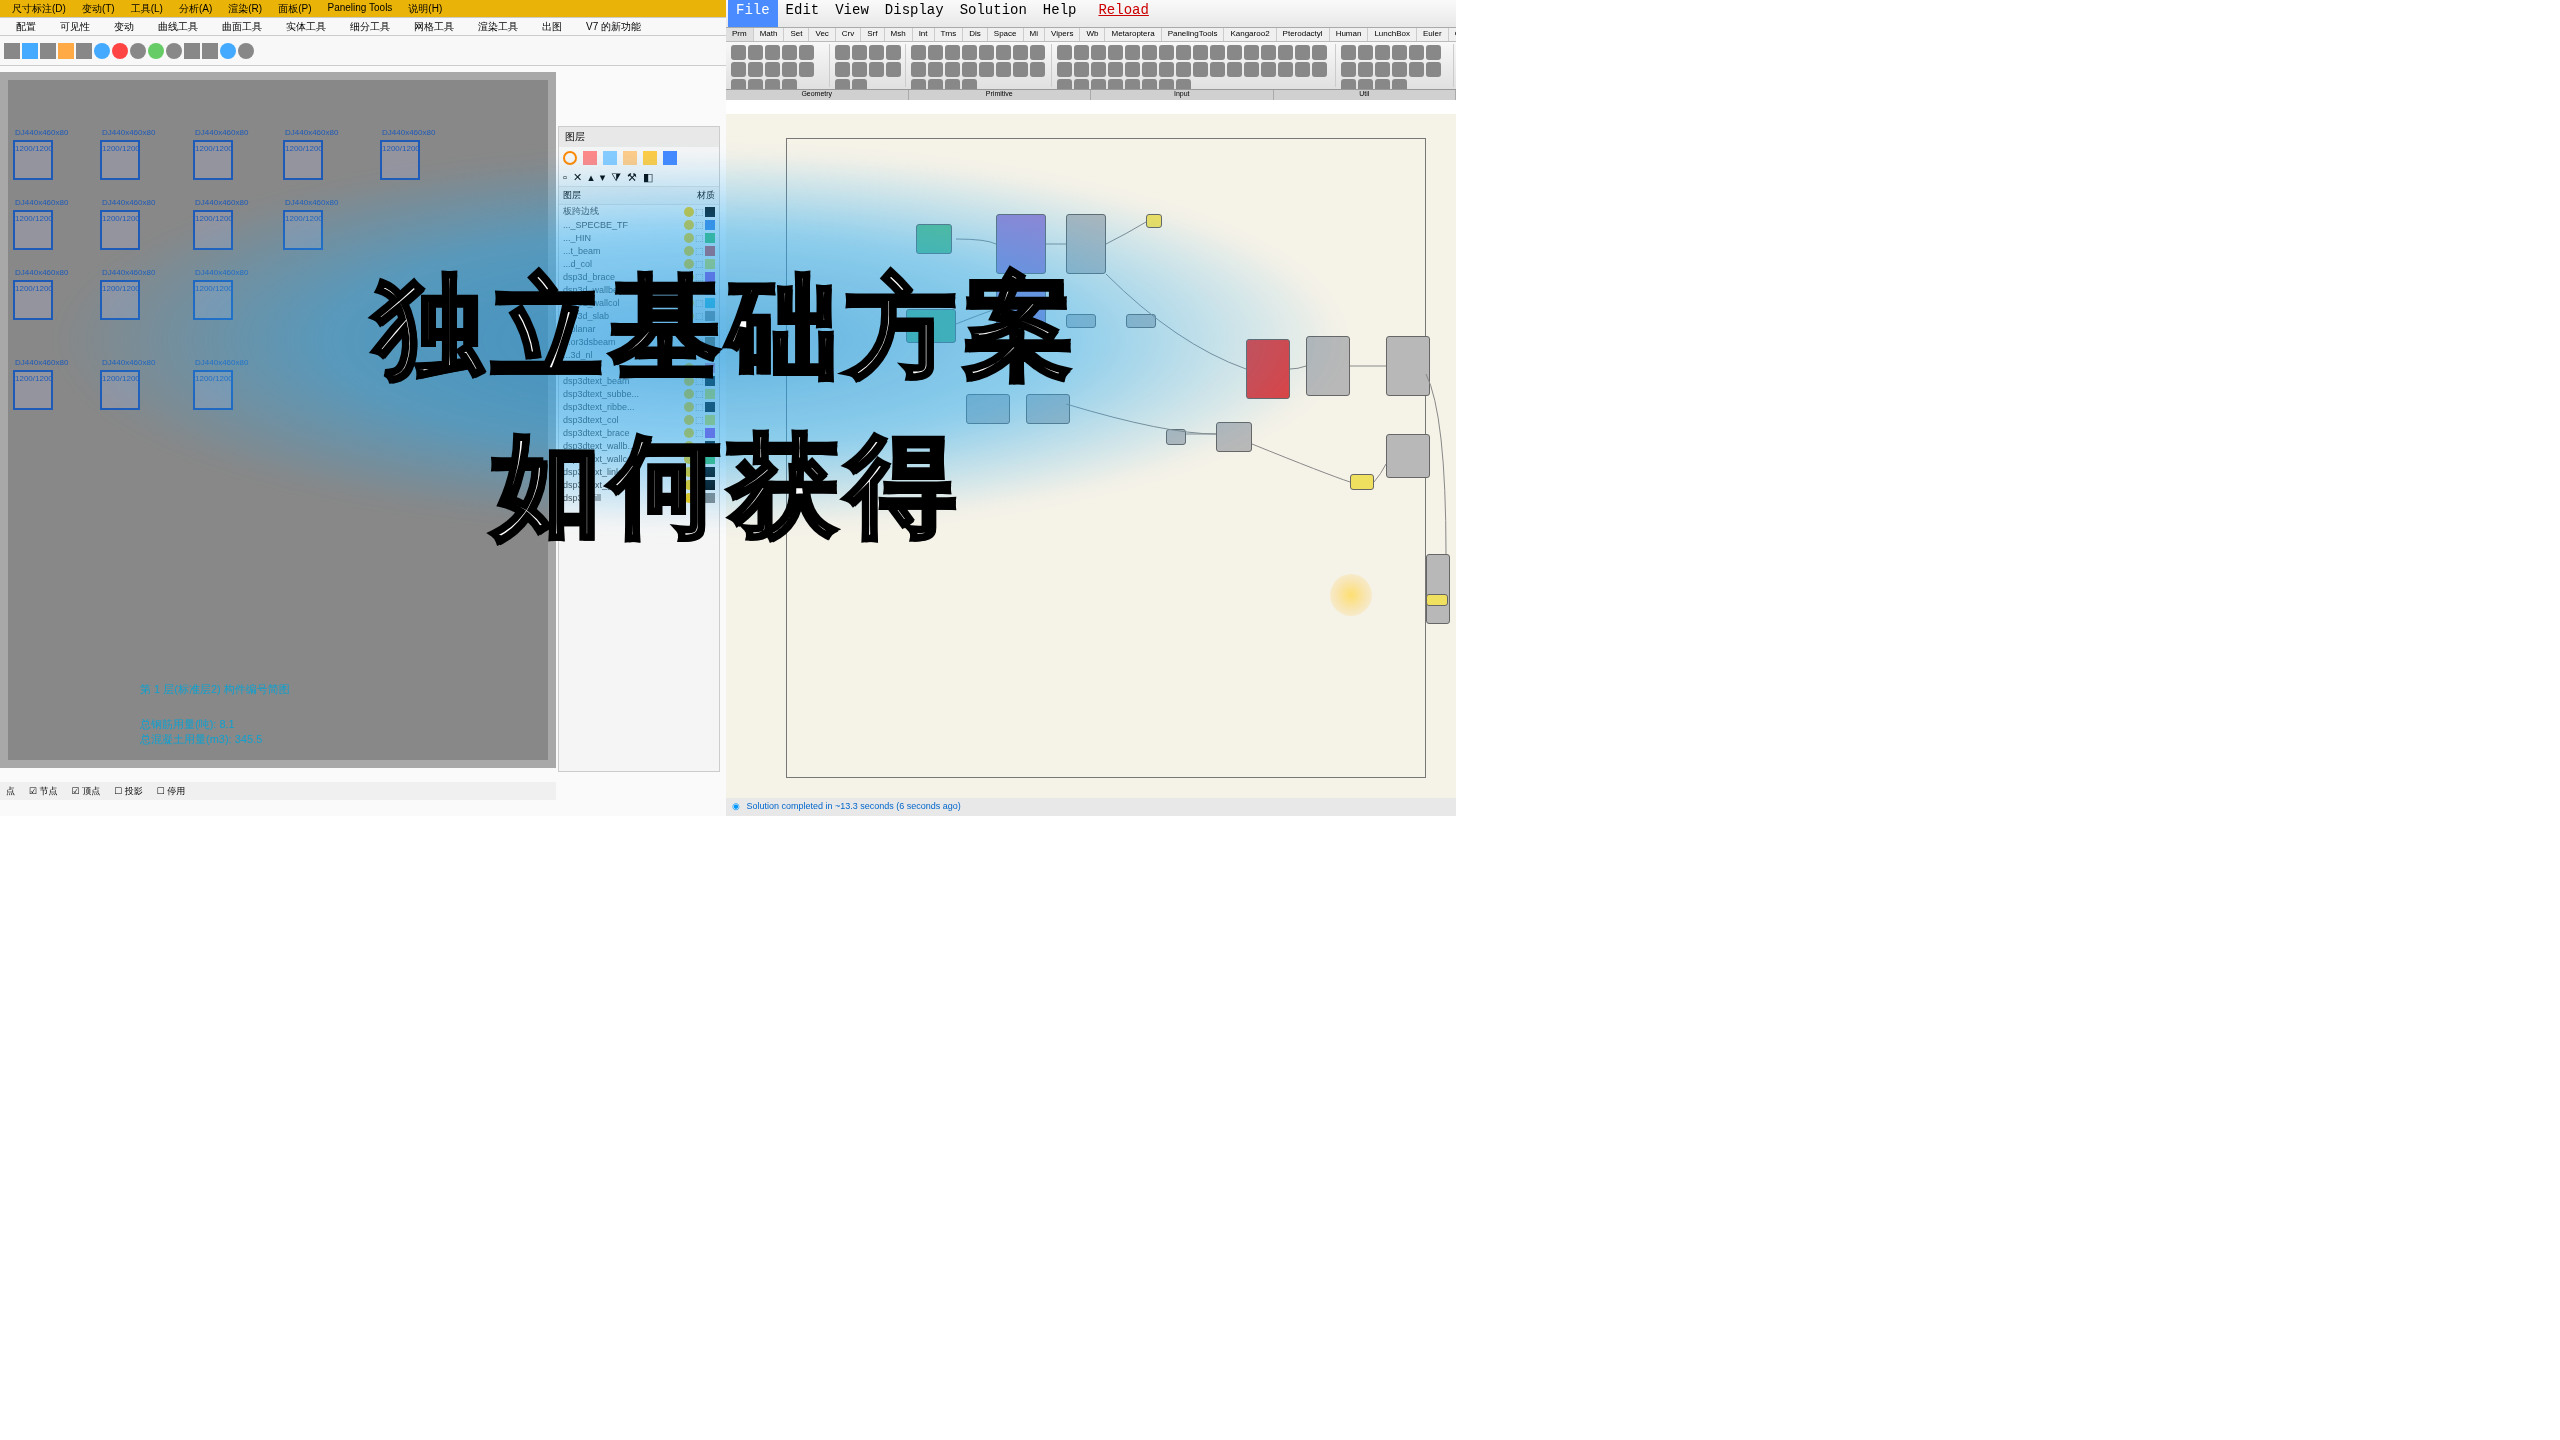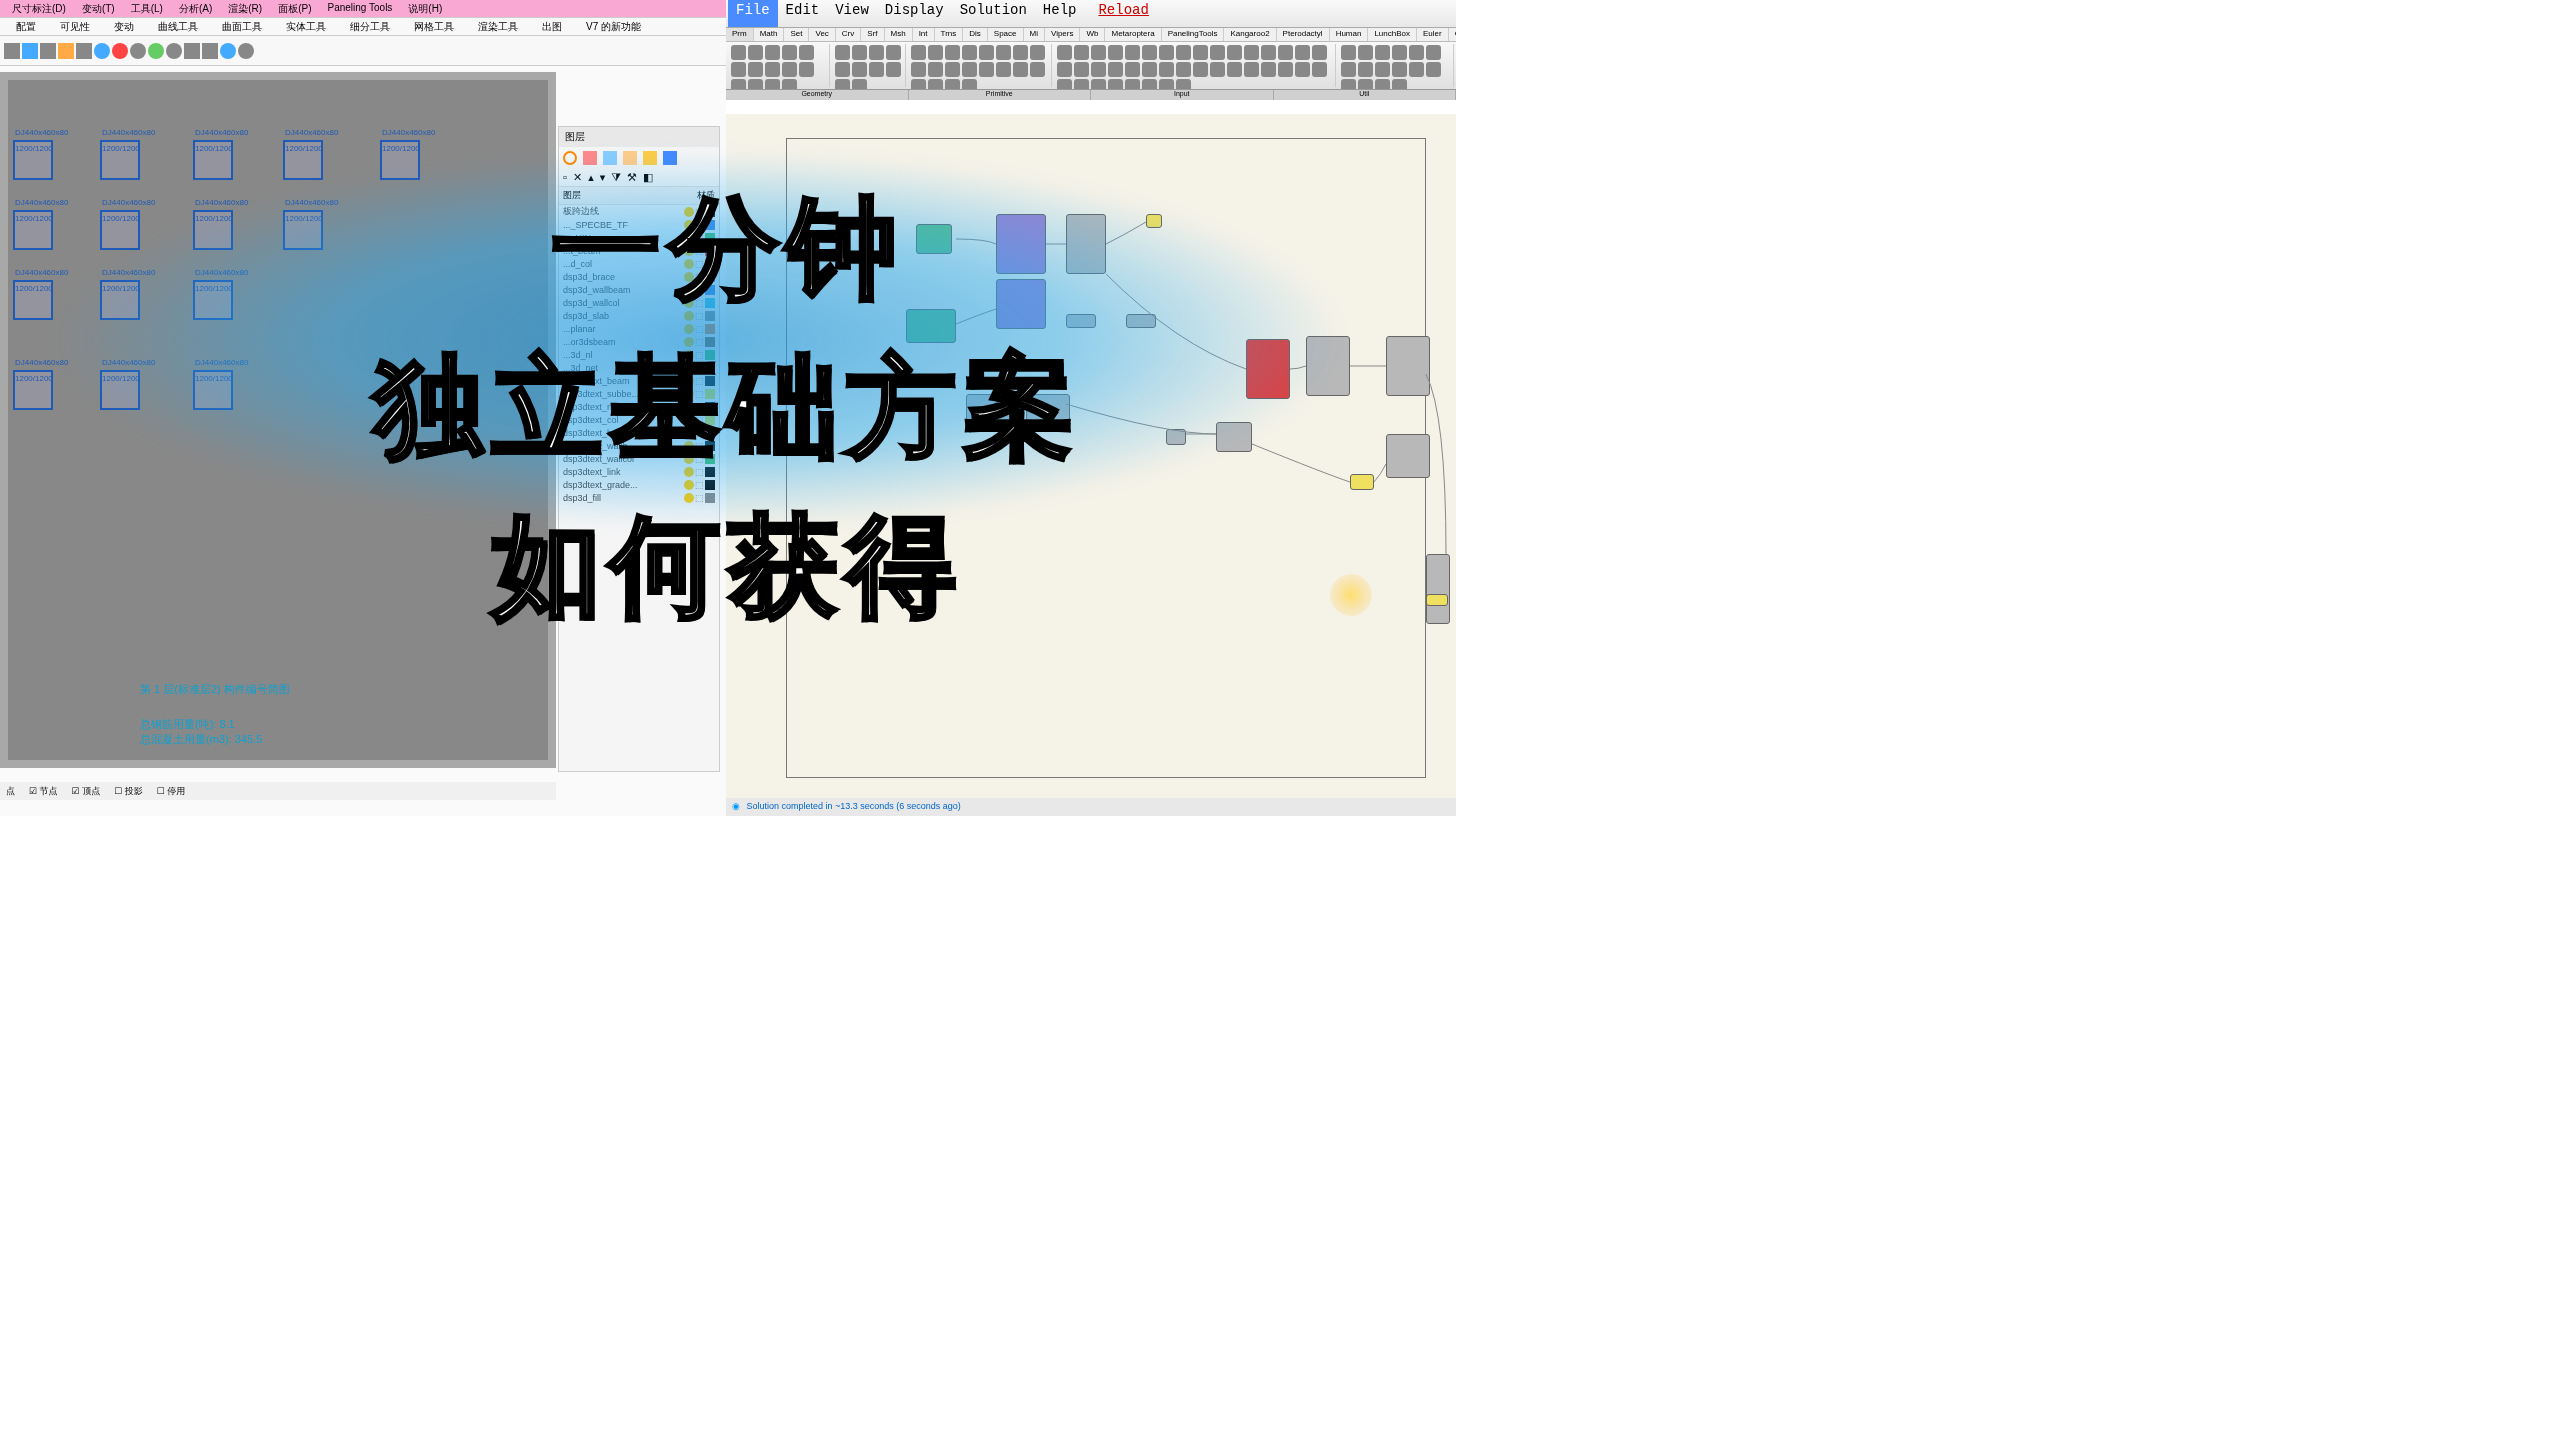--- a/index.html
+++ b/index.html
@@ -1,21 +1,21 @@
 <!DOCTYPE html>
 <html><head>
 <meta charset="utf-8">
 <style>
 * { margin: 0; padding: 0; box-sizing: border-box; }
 body { font-family: "Microsoft YaHei", sans-serif; font-size: 11px; background: #fff; width: 1456px; height: 816px; overflow: hidden; position: relative; }
 .left-pane { position: absolute; left: 0; top: 0; width: 726px; height: 816px; background: #fafafa; }
 .right-pane { position: absolute; left: 726px; top: 0; width: 730px; height: 816px; background: #fff; }
 
 
-.rhino-menu { height: 18px; background: #f9a8d4; border-bottom: 1px solid #ccc; display: flex; padding-left: 4px; font-size: 10px; }
+.rhino-menu { height: 18px; background: #eab308; border-bottom: 1px solid #ccc; display: flex; padding-left: 4px; font-size: 10px; }
 .rhino-menu span { padding: 2px 8px; cursor: pointer; }
 .rhino-toolbar { height: 18px; background: #f8f8f8; border-bottom: 1px solid #ccc; display: flex; padding-left: 4px; font-size: 10px; }
 .rhino-toolbar span { padding: 2px 12px; cursor: pointer; }
 .rhino-icons { height: 30px; background: #f8f8f8; border-bottom: 1px solid #ccc; display: flex; align-items: center; padding-left: 4px; gap: 2px; }
 .rhino-icons .ico { width: 16px; height: 16px; display: inline-block; }
 .rhino-viewport { position: absolute; top: 72px; left: 0; width: 556px; height: 696px; background: #a8a8a8; }
 .rhino-viewport-inner { position: absolute; inset: 8px; background: #888; }
 .footing { position: absolute; width: 40px; height: 40px; border: 2px solid #1e5ab8; background: rgba(200,200,255,0.2); font-size: 8px; color: #1e5ab8; text-align: center; padding-top: 2px; }
 .footing-label { font-size: 8px; color: #1e5ab8; position: absolute; top: -14px; left: 0; }
 .stats { position: absolute; left: 140px; top: 610px; font-size: 11px; color: #0ea0d0; }
@@ -555,16 +555,15 @@
     </svg>
   </div>
   <div class="gh-status">
     <span>Solution completed in ~13.3 seconds (6 seconds ago)</span>
   </div>
 </div>
 
 <div class="splash"></div>
 <div class="cursor-spot"></div>
 <div class="overlay">
-  <div class="overlay-line">一分钟</div>
   <div class="overlay-line">独立基础方案</div>
   <div class="overlay-line">如何获得</div>
 </div>
 
 </body></html>

